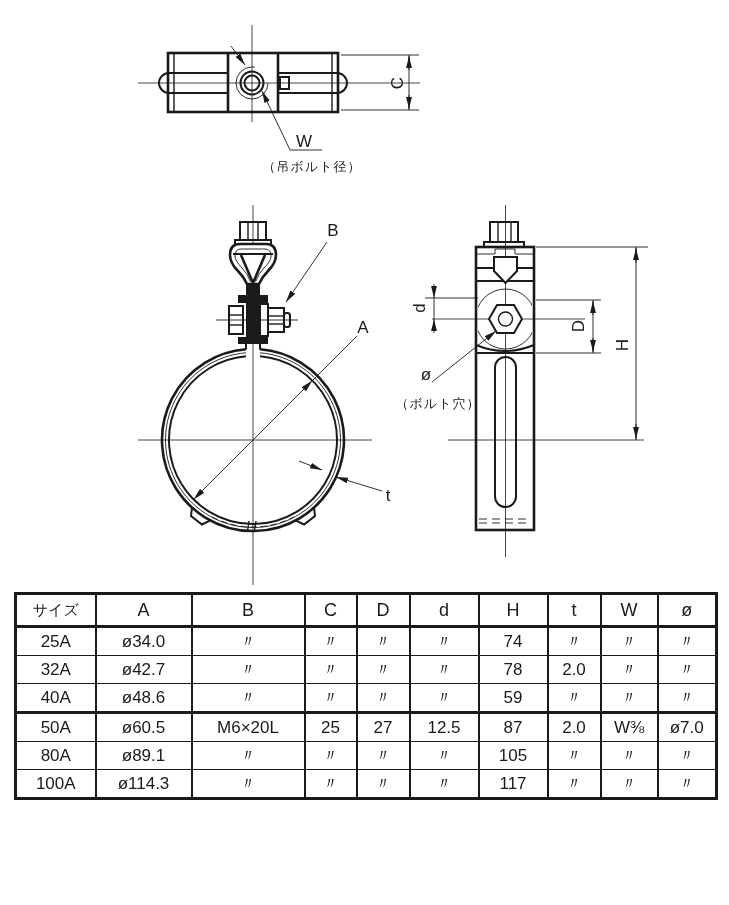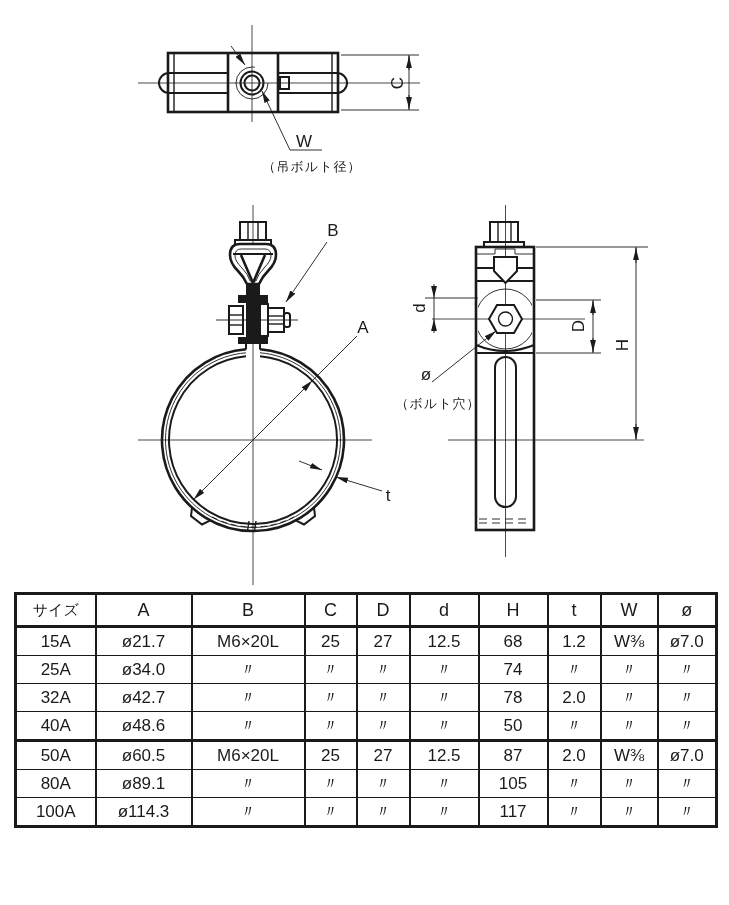--- a/index.html
+++ b/index.html
@@ -228,32 +228,20 @@
         <th>D</th>
         <th>d</th>
         <th>H</th>
         <th>t</th>
         <th>W</th>
         <th>ø</th>
       </tr>
     </thead>
     <tbody>
           <tr>
-            <td>15A</td>
-            <td>ø21.7</td>
-            <td>M6×20L</td>
-            <td>25</td>
-            <td>27</td>
-            <td>12.5</td>
-            <td>68</td>
-            <td>1.2</td>
-            <td>W⅜</td>
-            <td>ø7.0</td>
-          </tr>
-          <tr>
             <td>25A</td>
             <td>ø34.0</td>
             <td>〃</td>
             <td>〃</td>
             <td>〃</td>
             <td>〃</td>
             <td>74</td>
             <td>〃</td>
             <td>〃</td>
             <td>〃</td>
@@ -270,21 +258,21 @@
             <td>〃</td>
             <td>〃</td>
           </tr>
           <tr>
             <td>40A</td>
             <td>ø48.6</td>
             <td>〃</td>
             <td>〃</td>
             <td>〃</td>
             <td>〃</td>
-            <td>50</td>
+            <td>59</td>
             <td>〃</td>
             <td>〃</td>
             <td>〃</td>
           </tr>
           <tr class="tgroup">
             <td>50A</td>
             <td>ø60.5</td>
             <td>M6×20L</td>
             <td>25</td>
             <td>27</td>

